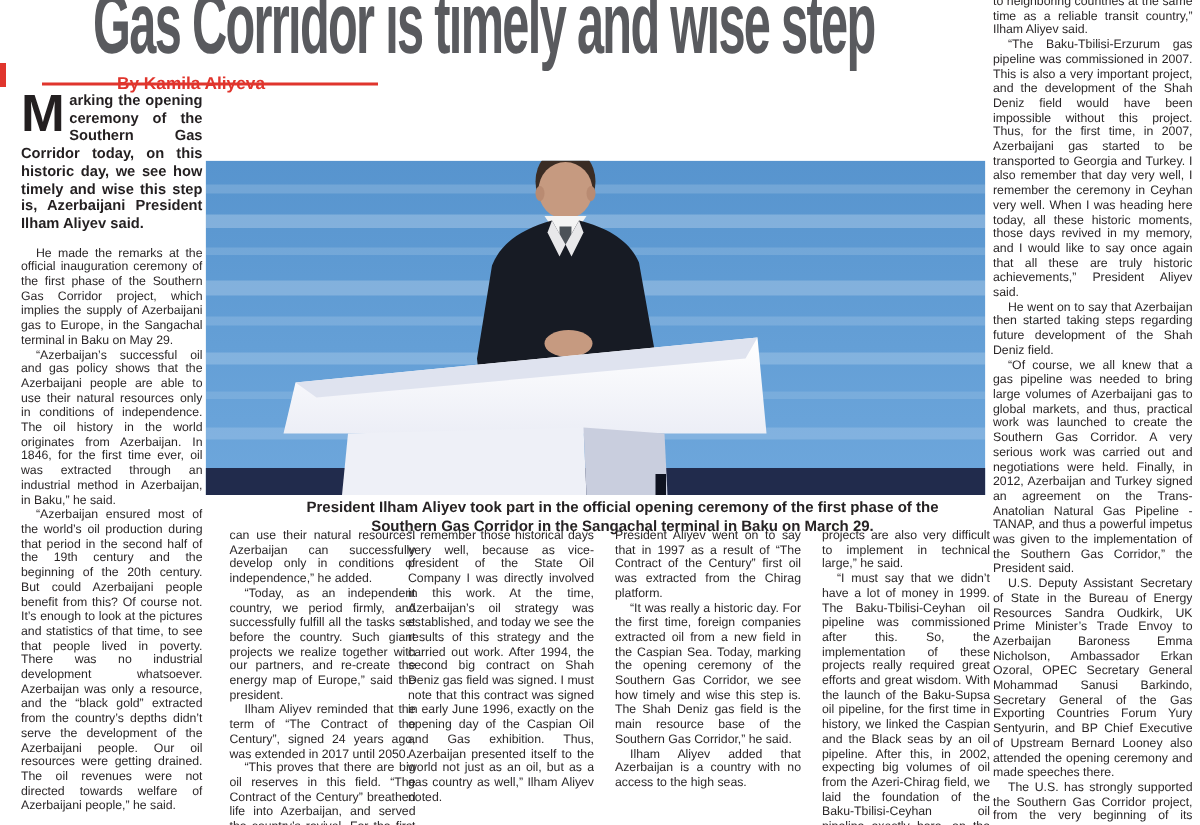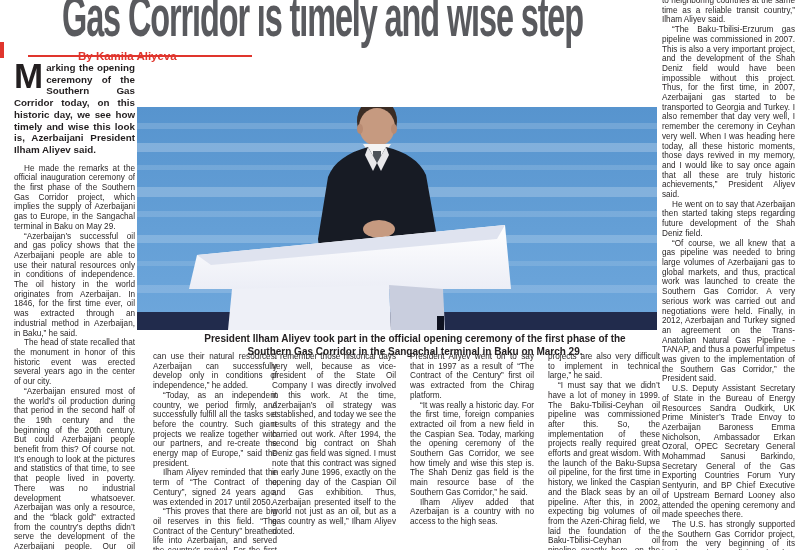--- a/index.html
+++ b/index.html
@@ -40,26 +40,25 @@
 
   <div class="edge-mark"></div>
 
   <div class="headline">Gas Corridor is timely and wise step</div>
 
   <div class="byline">By Kamila Aliyeva</div>
   <div class="byline-rule"></div>
 
   <div class="col c1">
     <div class="lead">
-      <span class="dropcap">M</span><span>arking the opening ceremony of the Southern Gas Corridor today, on this historic day, we see how timely and wise this look is, Azerbaijani President Ilham Aliyev said.</span>
+      <span class="dropcap">M</span><span>arking the opening ceremony of the Southern Gas Corridor today, on this historic day, we see how timely and wise this step is, Azerbaijani President Ilham Aliyev said.</span>
     </div>
     <div class="body">
         <p>He made the remarks at the official inauguration ceremony of the first phase of the Southern Gas Corridor project, which implies the supply of Azerbaijani gas to Europe, in the Sangachal terminal in Baku on May 29.</p>
         <p>“Azerbaijan’s successful oil and gas policy shows that the Azerbaijani people are able to use their natural resources only in conditions of independence. The oil history in the world originates from Azerbaijan. In 1846, for the first time ever, oil was extracted through an industrial method in Azerbaijan, in Baku,” he said.</p>
-        <p>The head of state recalled that the monument in honor of this historic event was erected several years ago in the center of our city.</p>
         <p>“Azerbaijan ensured most of the world’s oil production during that period in the second half of the 19th century and the beginning of the 20th century. But could Azerbaijani people benefit from this? Of course not. It’s enough to look at the pictures and statistics of that time, to see that people lived in poverty. There was no industrial development whatsoever. Azerbaijan was only a resource, and the “black gold” extracted from the country’s depths didn’t serve the development of the Azerbaijani people. Our oil resources were getting drained. The oil revenues were not directed towards welfare of Azerbaijani people,” he said.</p>
       </div>
   </div>
 
   <div class="photo">
     <svg width="520" height="223" viewBox="0 0 520 223">
       <defs>
         <linearGradient id="sky" x1="0" y1="0" x2="0" y2="1">
           <stop offset="0" stop-color="#5794ce"></stop>
           <stop offset="0.55" stop-color="#649fd6"></stop>

